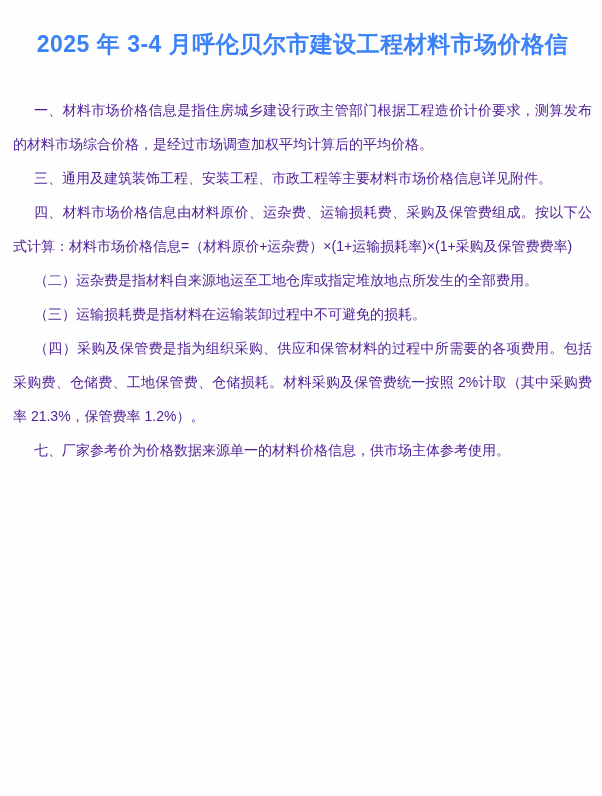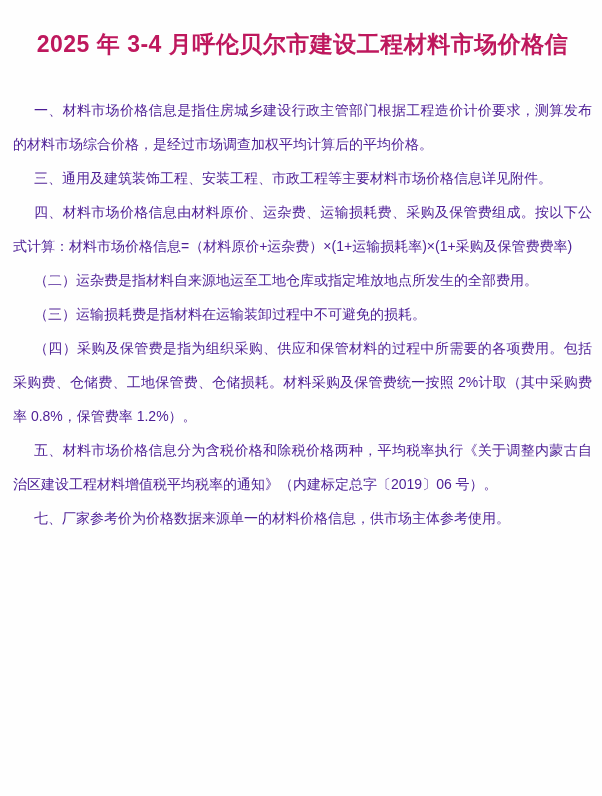--- a/index.html
+++ b/index.html
@@ -43,28 +43,27 @@
     text-justify: inter-ideograph;
     text-indent: 21px;
     word-break: break-all;
   }
 </style>
 </head>
 <body>
 
 <div class="page">
 
-  <h1 class="doc-title" style="color: #be185d;">
+  <h1 class="doc-title" style="color: #3b82f6;">
     <span class="title-line">2025 年 3-4 月呼伦贝尔市建设工程材料市场价格信</span>
   </h1>
 
   <div class="doc-body" style="color: #4c1d95;">
     <p class="para">一、材料市场价格信息是指住房城乡建设行政主管部门根据工程造价计价要求，测算发布的材料市场综合价格，是经过市场调查加权平均计算后的平均价格。</p>
     <p class="para">三、通用及建筑装饰工程、安装工程、市政工程等主要材料市场价格信息详见附件。</p>
     <p class="para">四、材料市场价格信息由材料原价、运杂费、运输损耗费、采购及保管费组成。按以下公式计算：材料市场价格信息=（材料原价+运杂费）×(1+运输损耗率)×(1+采购及保管费费率)</p>
     <p class="para">（二）运杂费是指材料自来源地运至工地仓库或指定堆放地点所发生的全部费用。</p>
     <p class="para">（三）运输损耗费是指材料在运输装卸过程中不可避免的损耗。</p>
-    <p class="para">（四）采购及保管费是指为组织采购、供应和保管材料的过程中所需要的各项费用。包括采购费、仓储费、工地保管费、仓储损耗。材料采购及保管费统一按照 2%计取（其中采购费率 0.8%，保管费率 1.2%）。</p>
-    <p class="para">五、材料市场价格信息分为含税价格和除税价格两种，平均税率执行《关于调整内蒙古自治区建设工程材料增值税平均税率的通知》（内建标定总字〔2019〕06 号）。</p>
+    <p class="para">（四）采购及保管费是指为组织采购、供应和保管材料的过程中所需要的各项费用。包括采购费、仓储费、工地保管费、仓储损耗。材料采购及保管费统一按照 2%计取（其中采购费率 21.3%，保管费率 1.2%）。</p>
     <p class="para">七、厂家参考价为价格数据来源单一的材料价格信息，供市场主体参考使用。</p>
   </div>
 
 </div>
 
 </body></html>

